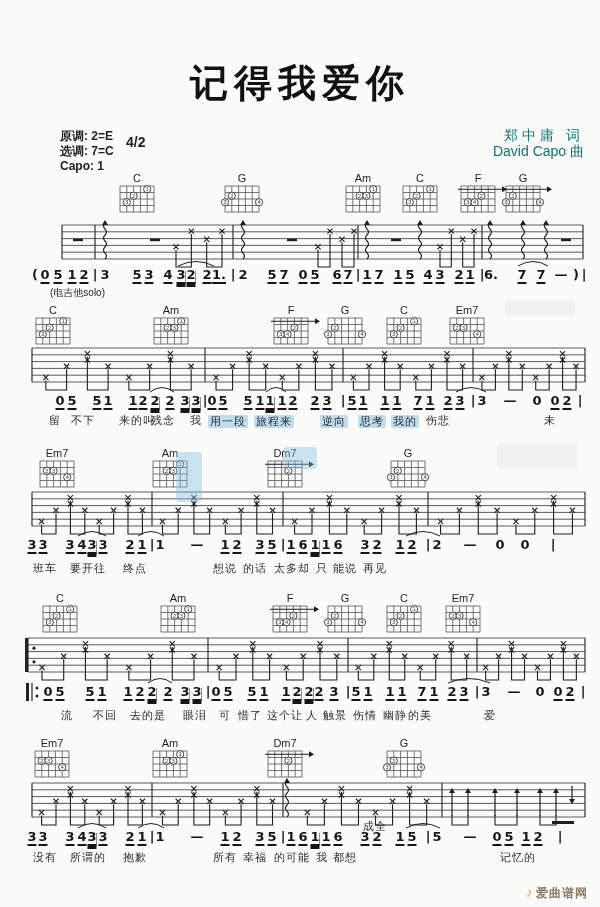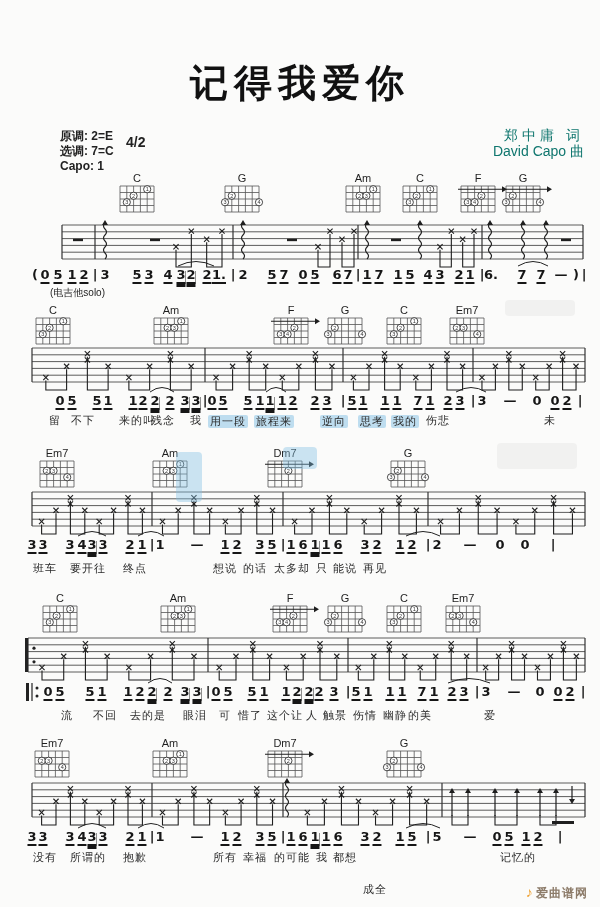--- a/index.html
+++ b/index.html
@@ -1236,16 +1236,16 @@
       <div class="num u1" style="left: 538px; top: 830px;">2</div>
       <div class="num bar" style="left: 560px; top: 830px;">|</div>
       <div class="lyr" style="left: 45px; top: 852px;">没有</div>
       <div class="lyr" style="left: 88px; top: 852px;">所谓的</div>
       <div class="lyr" style="left: 135px; top: 852px;">抱歉</div>
       <div class="lyr" style="left: 225px; top: 852px;">所有</div>
       <div class="lyr" style="left: 255px; top: 852px;">幸福</div>
       <div class="lyr" style="left: 292px; top: 852px;">的可能</div>
       <div class="lyr" style="left: 322px; top: 852px;">我</div>
       <div class="lyr" style="left: 345px; top: 852px;">都想</div>
-      <div class="lyr" style="left: 375px; top: 884px;">成全</div>
+      <div class="lyr" style="left: 375px; top: 821px;">成全</div>
       <div class="lyr" style="left: 518px; top: 852px;">记忆的</div>
     </div>
 </div>
 
 </body></html>

